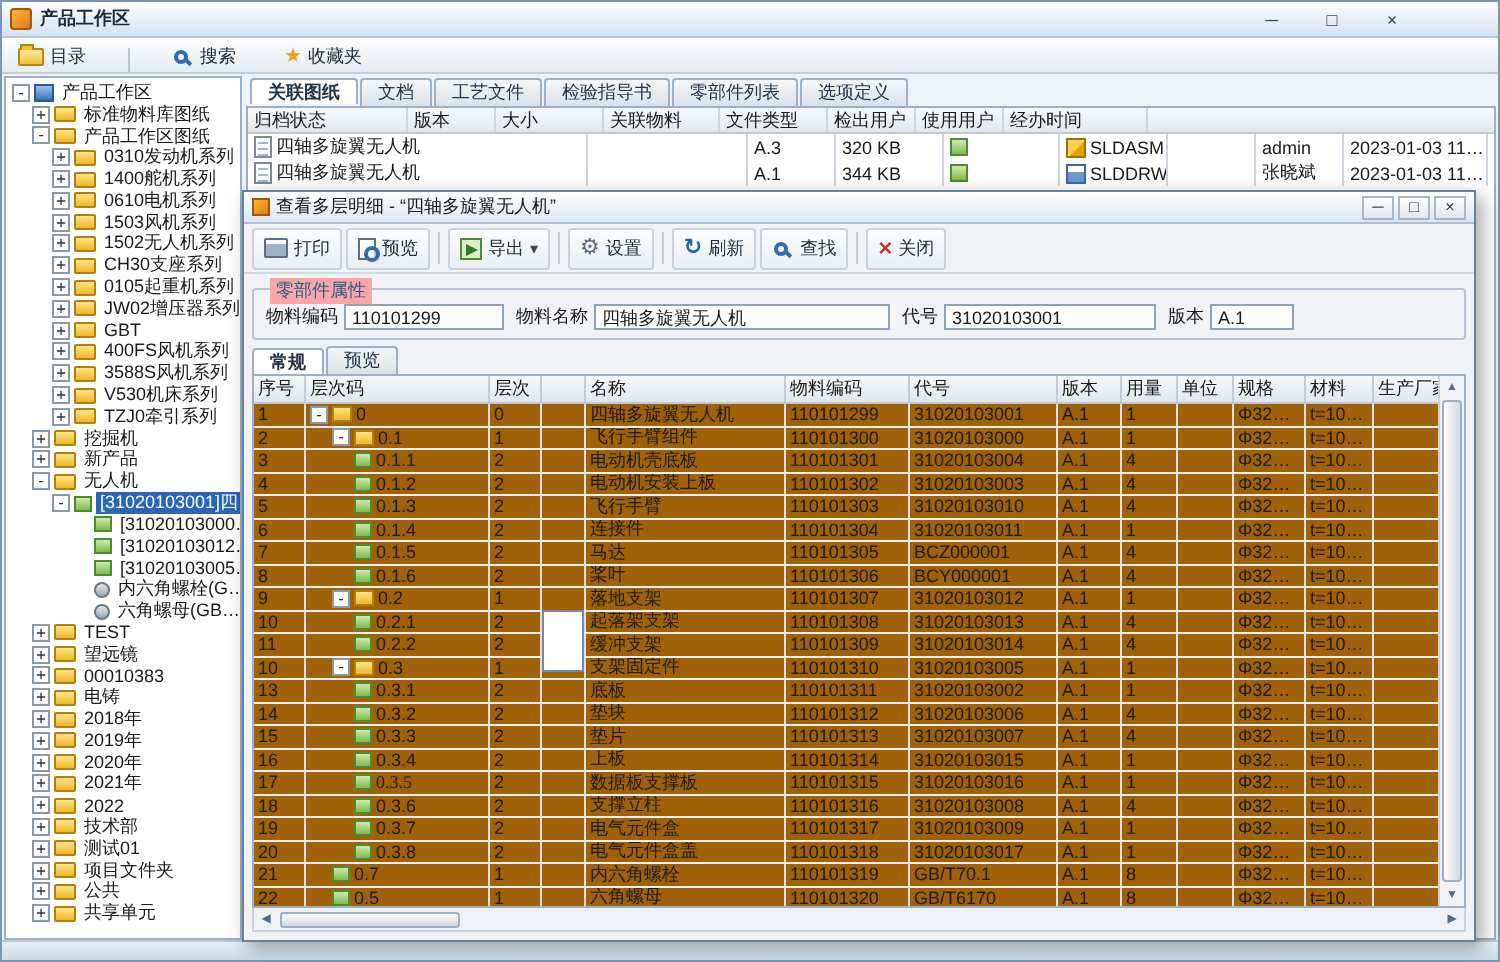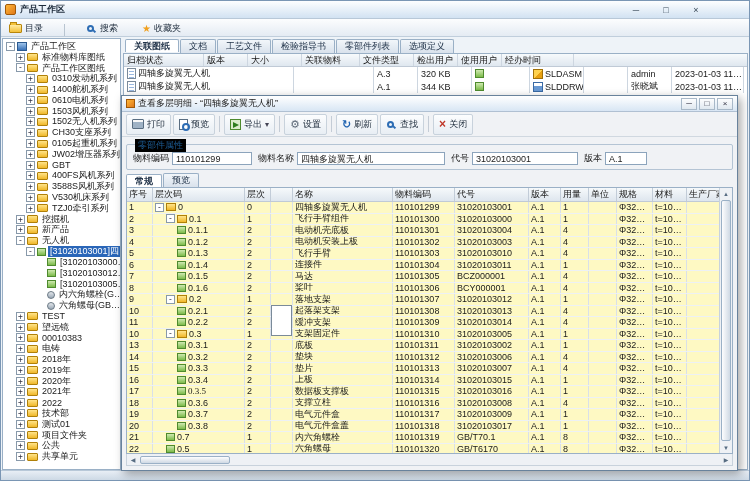--- a/index.html
+++ b/index.html
@@ -71,28 +71,28 @@
   .dialog{position:absolute;left:120px;top:94px;width:617px;height:376px;background:#f0f2f5;border:1px solid #68829c;box-shadow:3px 3px 9px rgba(0,0,0,.35);display:flex;flex-direction:column;z-index:10}
   .dtitle{height:16px;background:linear-gradient(#ffffff,#d8e6f4);border-bottom:1px solid #b0c0d2;display:flex;align-items:center;padding:0 4px;flex:none}
   .dicon{width:9px;height:9px;background:linear-gradient(135deg,#ffb83a,#e07818);border:1px solid #a05808;margin-right:3px;flex:none}
   .dctrls{margin-left:auto;display:flex;gap:2px}
   .dwbtn{width:16px;height:12px;border:1px solid #a8b8c8;background:linear-gradient(#fdfdfe,#e0e8f0);font-size:8px;line-height:10px;text-align:center;color:#334}
   .dtoolbar{height:25px;display:flex;align-items:center;padding:0 4px;gap:2px;border-bottom:1px solid #d0d8e0;flex:none}
   .dbtn{display:inline-flex;align-items:center;gap:3px;padding:3px 5px;border:1px solid #c8d2dc;border-radius:2px;background:linear-gradient(#fcfdfe,#e8eef4);color:#1c2a3a}
   .vsep{width:1px;height:16px;background:#c4ccd6;margin:0 2px}
 
   .props{position:relative;margin:7px 4px 3px;border:1px solid #b4c4d4;border-radius:2px;height:26px;display:flex;align-items:center;padding:3px 6px 0;gap:6px;flex:none}
-  .ptitle{position:absolute;top:-6px;left:8px;background:#000000;padding:0 3px;color:#1d5c94}
+  .ptitle{position:absolute;top:-6px;left:8px;background:#fca5a5;padding:0 3px;color:#1d5c94}
   .pfield{display:inline-flex;align-items:center;gap:3px}
   .pinput{background:#fff;border:1px solid #8ca4bc;height:13px;line-height:12px;padding:0 3px;overflow:hidden;white-space:nowrap}
   .w80{width:80px}.w150{width:148px}.w108{width:106px}.w44{width:42px}
 
   .dtabs{height:14px;display:flex;align-items:flex-end;padding-left:4px;flex:none}
 
-  .gridwrap{position:relative;margin:0 4px;flex:1;background:#fef9c3;border:1px solid #9ab0c6;overflow:hidden;display:flex;flex-direction:column;min-height:0}
+  .gridwrap{position:relative;margin:0 4px;flex:1;background:#a16207;border:1px solid #9ab0c6;overflow:hidden;display:flex;flex-direction:column;min-height:0}
   .ghead{display:flex;height:14px;background:linear-gradient(#f6f9fb,#dee6ee);border-bottom:1px solid #c0cad6;flex:none}
   .gcell{padding:0 2px;border-right:1px solid #d9e0e8;overflow:hidden;white-space:nowrap;display:inline-flex;align-items:center;flex:none;height:100%}
   .ghead .gcell{border-right:1px solid #c2ccd8}
   .gbody{flex:1;overflow:hidden;margin-right:13px}
   .grow{display:flex;height:11.5px;border-bottom:1px solid #edf1f5}
   .gc0{width:26px}.gc1{width:92px}.gc2{width:26px}.gc3{width:22px}.gc4{width:100px}.gc5{width:62px}.gc6{width:74px}.gc7{width:32px}.gc8{width:28px}.gc9{width:28px}.gc10{width:36px}.gc11{width:34px}.gc12{width:40px}
   .gexp{width:9px;height:9px;flex:none;border:1px solid #8899aa;background:#fff;font:8px/7px "DejaVu Sans Mono",monospace;text-align:center;color:#334;margin-right:2px}
   .gi{flex:none;margin-right:2px}
   .gi-asm{width:10px;height:8px;background:linear-gradient(#ffe48a,#f0b82a);border:1px solid #b08008}
   .gi-leaf{width:9px;height:8px;background:linear-gradient(#cfe9b0,#7cbb4a);border:1px solid #4e8a2e}

